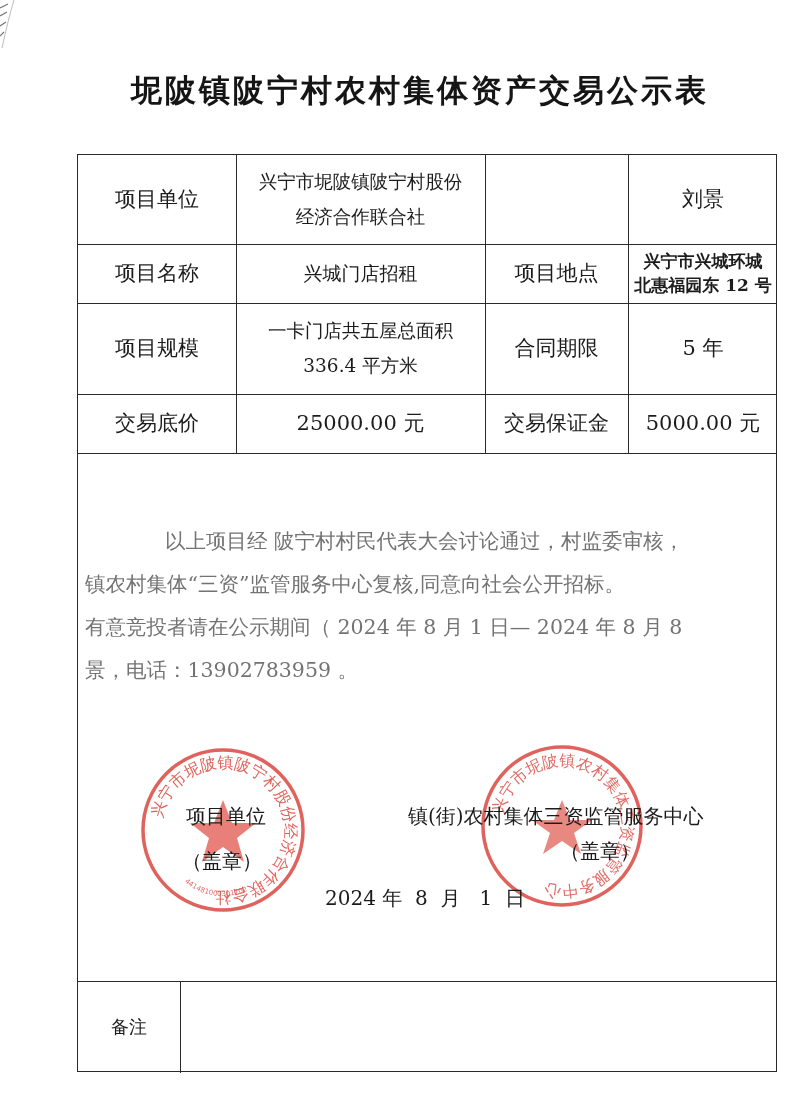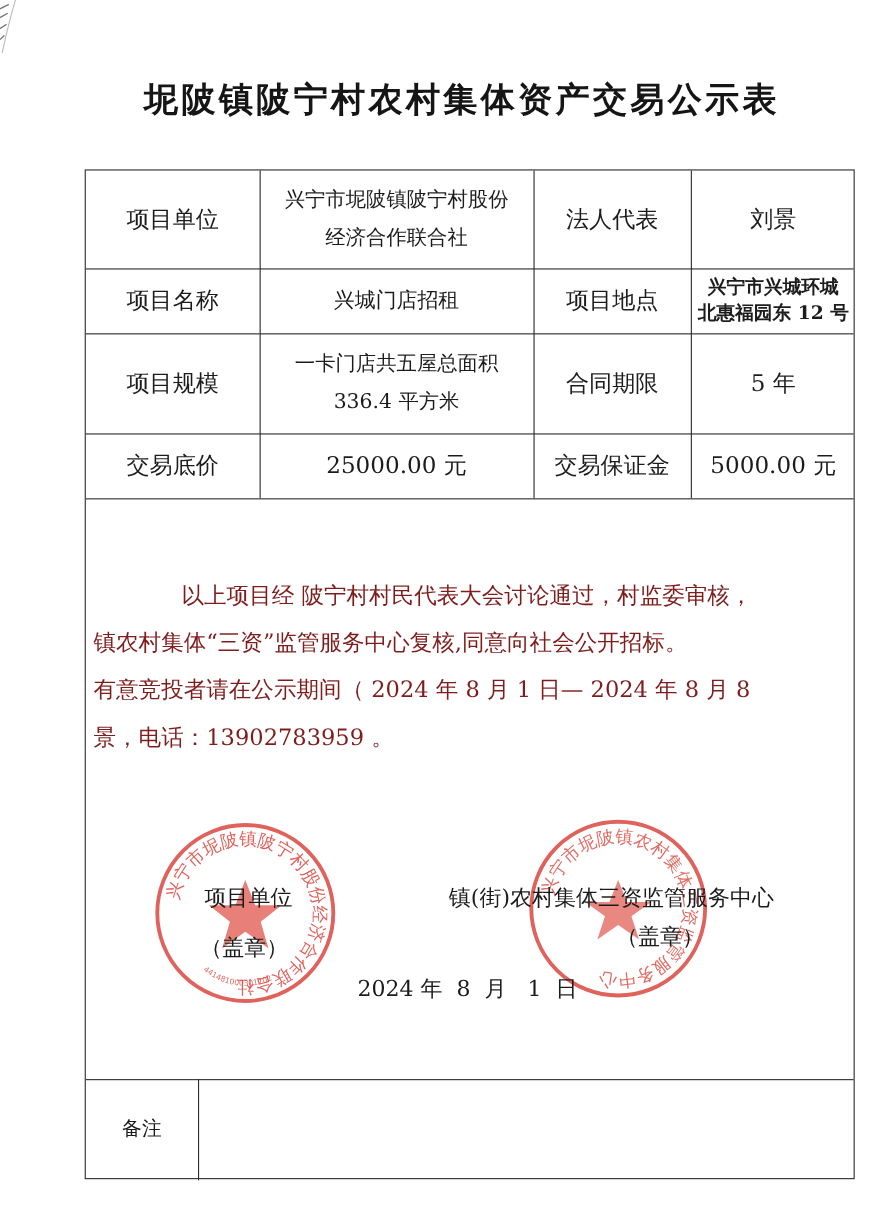--- a/index.html
+++ b/index.html
@@ -21,21 +21,21 @@
 
     .cell {
       position: absolute; display: flex; flex-direction: column; align-items: center; justify-content: center;
       text-align: center; font-size: 21px; line-height: 1.85; color: #1c1c1c;
     }
     .cell.small { font-size: 17px; line-height: 1.4; }
     .cell.value { font-size: 19px; }
 
     .notice {
       position: absolute; left: 107px; top: 520px; width: 670px;
-      font-size: 20.5px; line-height: 43px; color: #7f1d1d;
+      font-size: 20.5px; line-height: 43px; color: #737373;
     }
     .notice p { text-indent: 0; }
     .notice .indent { padding-left: 54px; }
 
     .sign { position: absolute; font-size: 20px; color: #1b1b1b; }
 
     .stamp { position: absolute; }
   </style>
 </head>
 <body>
@@ -60,23 +60,20 @@
   <div class="vline" style="left:550px; top:0; height:298px;"></div>
 
   <div class="vline" style="left:102px; top:826px; height:92px;"></div>
 
   <div class="cell" style="left:0; top:0; width:158px; height:89px;">
     <span>项目单位</span>
   </div>
   <div class="cell value" style="left:158px; top:0; width:249px; height:89px; font-size:18.5px;">
     <span>兴宁市坭陂镇陂宁村股份</span>
     <span>经济合作联合社</span>
-  </div>
-  <div class="cell" style="left:407px; top:0; width:143px; height:89px;">
-    <span>法人代表</span>
   </div>
   <div class="cell" style="left:550px; top:0; width:150px; height:89px;">
     <span>刘景</span>
   </div>
 
   <div class="cell" style="left:0; top:89px; width:158px; height:59px;">
     <span>项目名称</span>
   </div>
   <div class="cell value" style="left:158px; top:89px; width:249px; height:59px;">
     <span>兴城门店招租</span>

